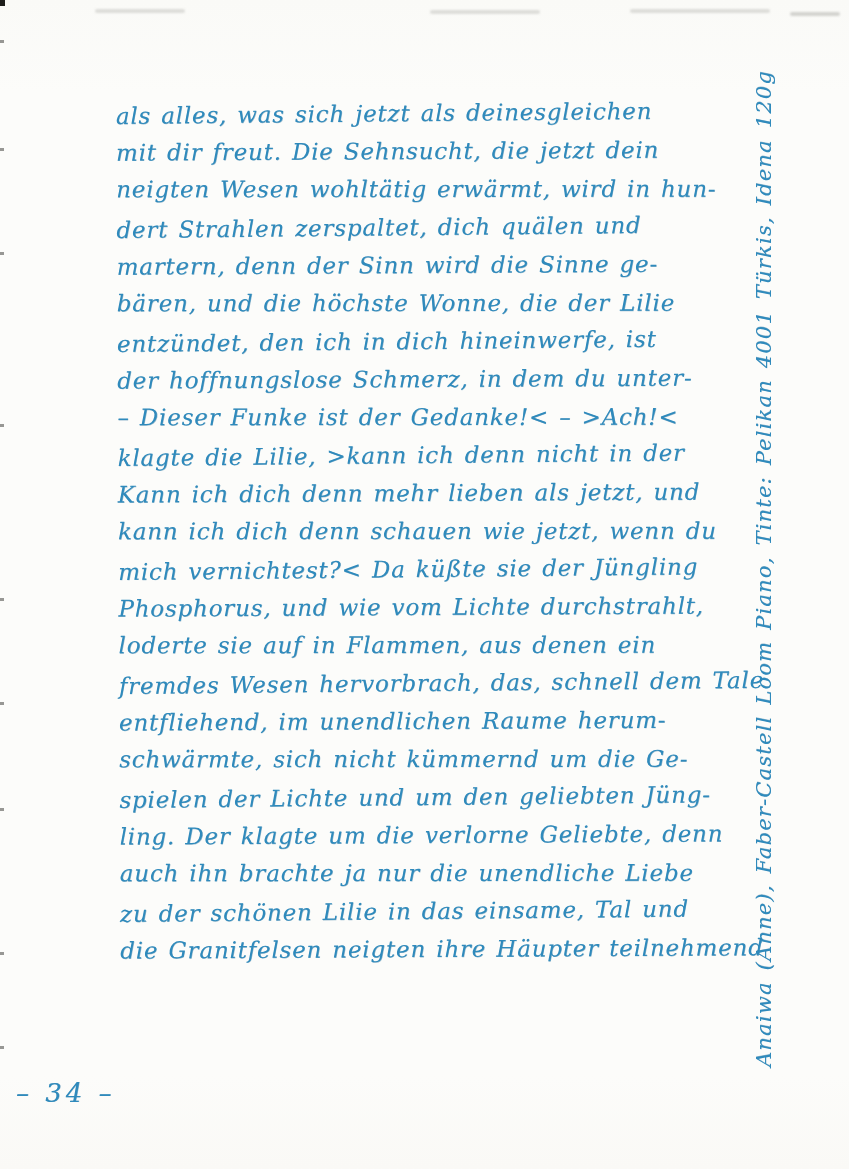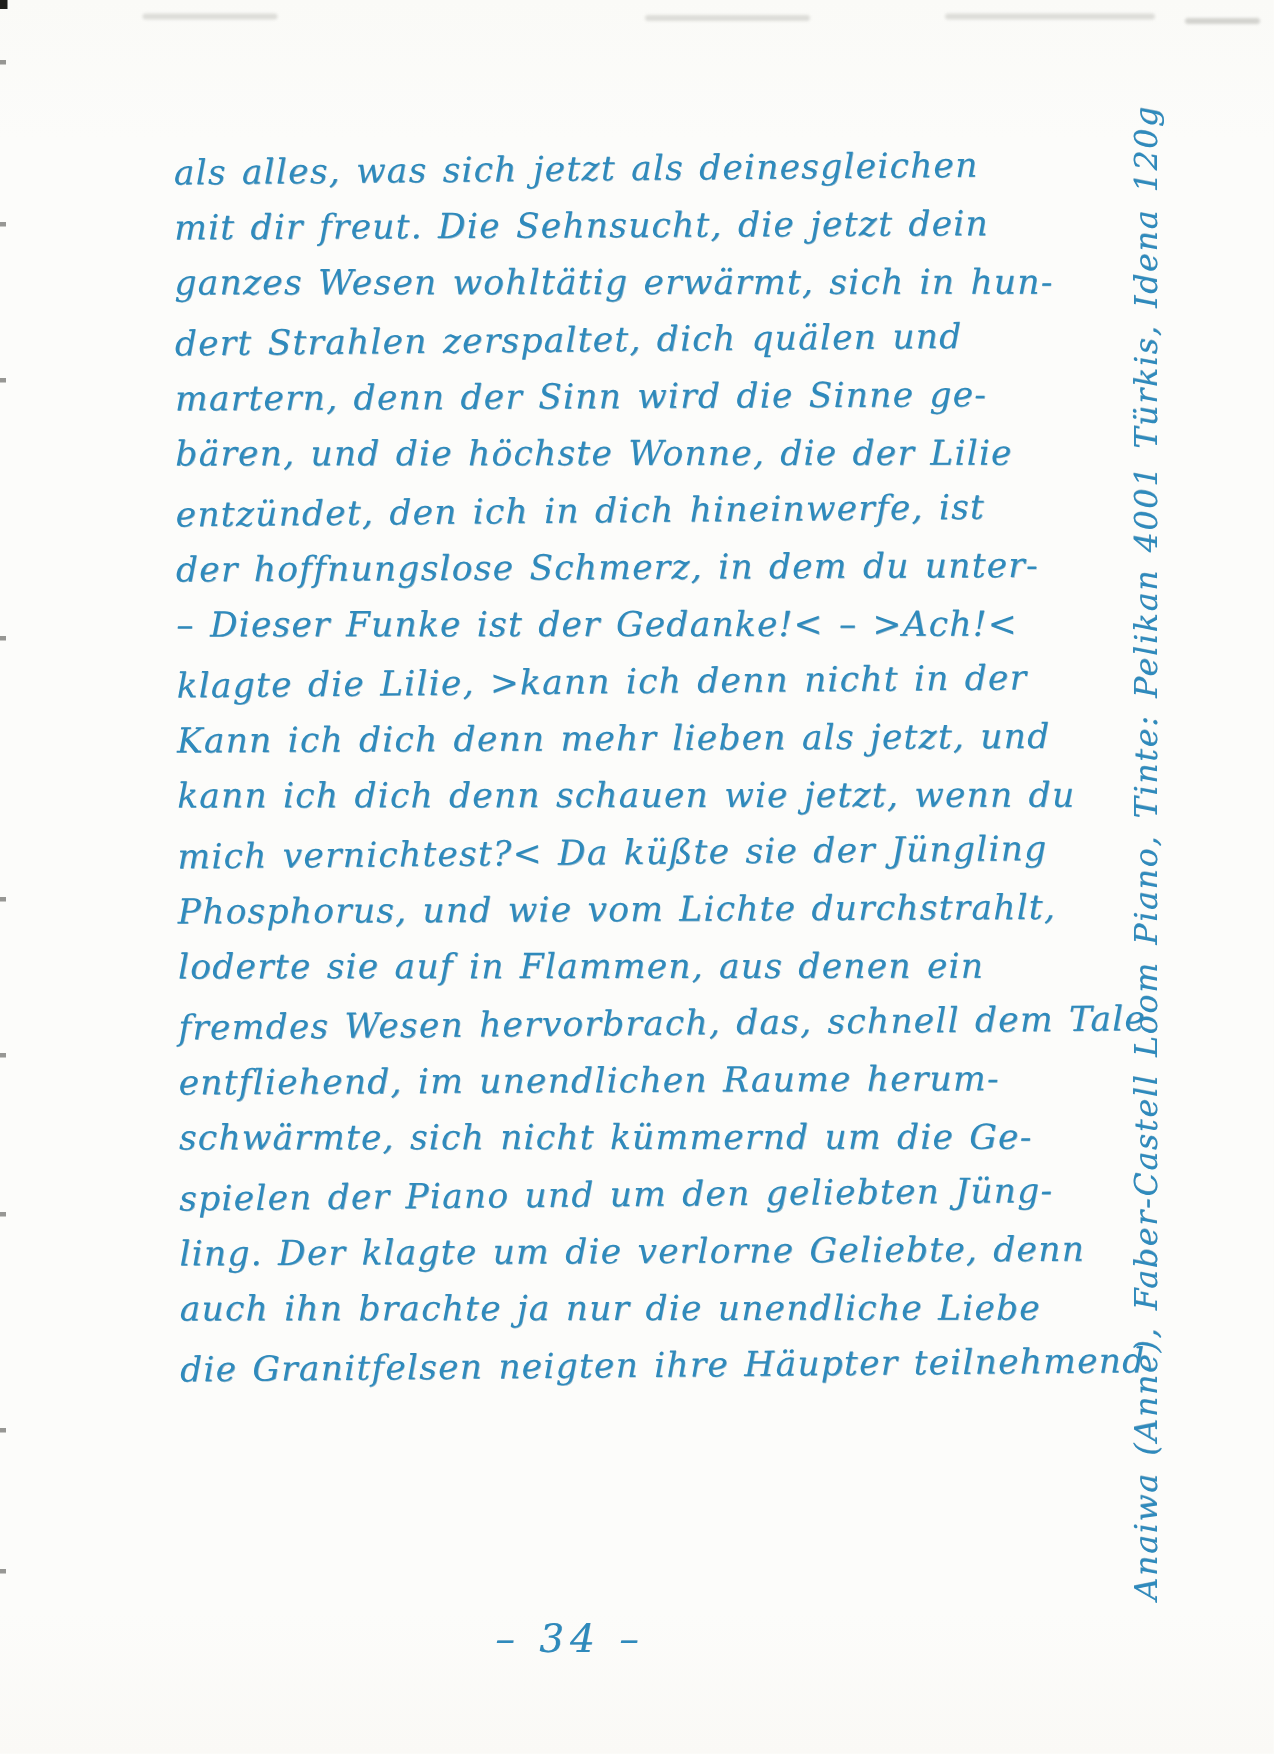--- a/index.html
+++ b/index.html
@@ -67,26 +67,26 @@
     color: #2f8abc;
     text-shadow: 0.4px 0.4px 0 rgba(31, 106, 150, 0.45);
   }
   .hw-line:nth-child(3n)   { transform: rotate(0.25deg); }
   .hw-line:nth-child(3n+1) { transform: rotate(-0.25deg); }
   .page-number {
     position: absolute;
     left: 0;
     top: 1078px;
     width: 760px;
-    text-align: center;
     font-style: italic;
     font-size: 26px;
     letter-spacing: 4px;
     color: #2f8abc;
     text-shadow: 0.4px 0.4px 0 rgba(31, 106, 150, 0.45);
+    padding-left: 16px;
   }
   .margin-note {
     position: absolute;
     left: 265px;
     top: 544px;
     width: 1010px;
     height: 36px;
     transform: rotate(-90deg);
     font-style: italic;
     font-size: 21px;
@@ -113,37 +113,38 @@
 <div class="edge-speck" style="top:424px"></div>
 <div class="edge-speck" style="top:598px"></div>
 <div class="edge-speck" style="top:702px"></div>
 <div class="edge-speck" style="top:808px"></div>
 <div class="edge-speck" style="top:952px"></div>
 <div class="edge-speck" style="top:1046px"></div>
 
 <div class="handwriting">
   <div class="hw-line">als alles, was sich jetzt als deinesgleichen</div>
   <div class="hw-line">mit dir freut. Die Sehnsucht, die jetzt dein</div>
-  <div class="hw-line">ganzes Wesen wohltätig erwärmt, sich in hun-</div>
+  <div class="hw-line">neigten Wesen wohltätig erwärmt, wird in hun-</div>
   <div class="hw-line">dert Strahlen zerspaltet, dich quälen und</div>
   <div class="hw-line">martern, denn der Sinn wird die Sinne ge-</div>
   <div class="hw-line">bären, und die höchste Wonne, die der Lilie</div>
   <div class="hw-line">entzündet, den ich in dich hineinwerfe, ist</div>
   <div class="hw-line">der hoffnungslose Schmerz, in dem du unter-</div>
   <div class="hw-line">– Dieser Funke ist der Gedanke!&lt; – &gt;Ach!&lt;</div>
   <div class="hw-line">klagte die Lilie, &gt;kann ich denn nicht in der</div>
   <div class="hw-line">Kann ich dich denn mehr lieben als jetzt, und</div>
   <div class="hw-line">kann ich dich denn schauen wie jetzt, wenn du</div>
   <div class="hw-line">mich vernichtest?&lt; Da küßte sie der Jüngling</div>
   <div class="hw-line">Phosphorus, und wie vom Lichte durchstrahlt,</div>
   <div class="hw-line">loderte sie auf in Flammen, aus denen ein</div>
   <div class="hw-line">fremdes Wesen hervorbrach, das, schnell dem Tale</div>
   <div class="hw-line">entfliehend, im unendlichen Raume herum-</div>
   <div class="hw-line">schwärmte, sich nicht kümmernd um die Ge-</div>
-  <div class="hw-line">spielen der Piano und um den geliebten Jüng-</div>
+  <div class="hw-line">spielen der Lichte und um den geliebten Jüng-</div>
   <div class="hw-line">ling. Der klagte um die verlorne Geliebte, denn</div>
   <div class="hw-line">auch ihn brachte ja nur die unendliche Liebe</div>
+  <div class="hw-line">zu der schönen Lilie in das einsame, Tal und</div>
   <div class="hw-line">die Granitfelsen neigten ihre Häupter teilnehmend</div>
 </div>
 
 <div class="page-number">– 34 –</div>
 
 <div class="margin-note">Anaiwa (Anne), Faber-Castell Loom Piano, Tinte: Pelikan 4001 Türkis, Idena 120g</div>
 
 </body></html>

